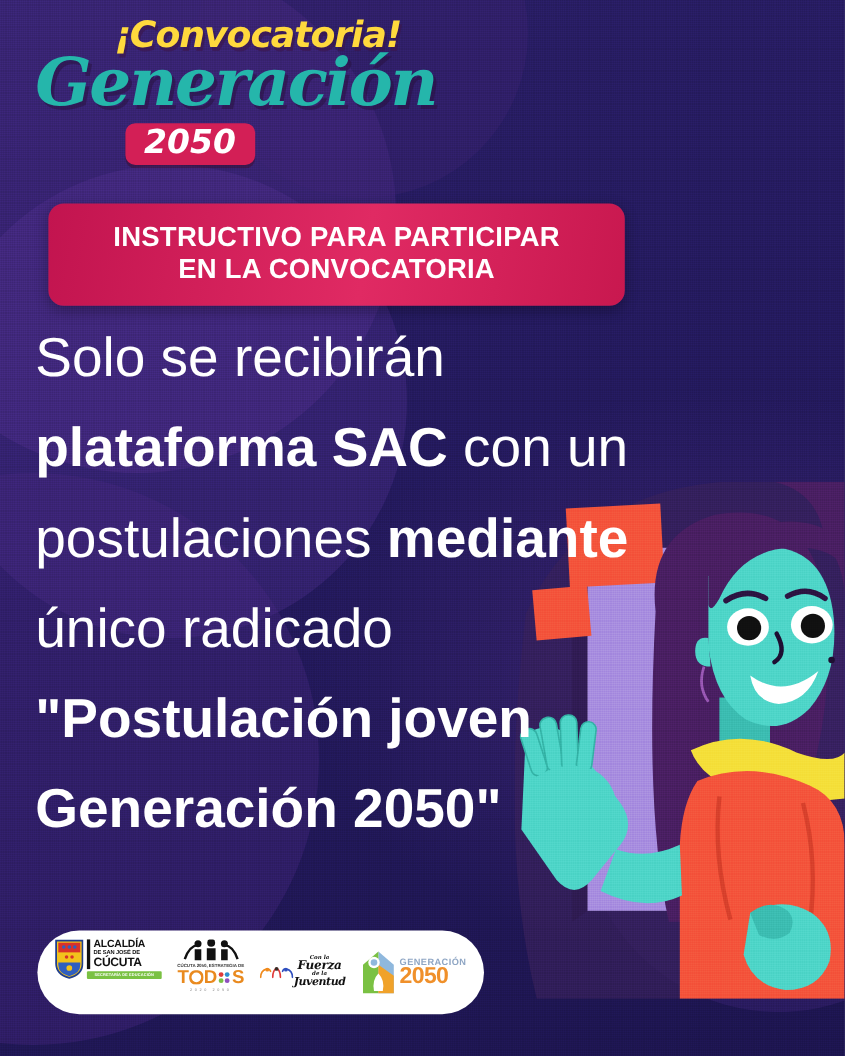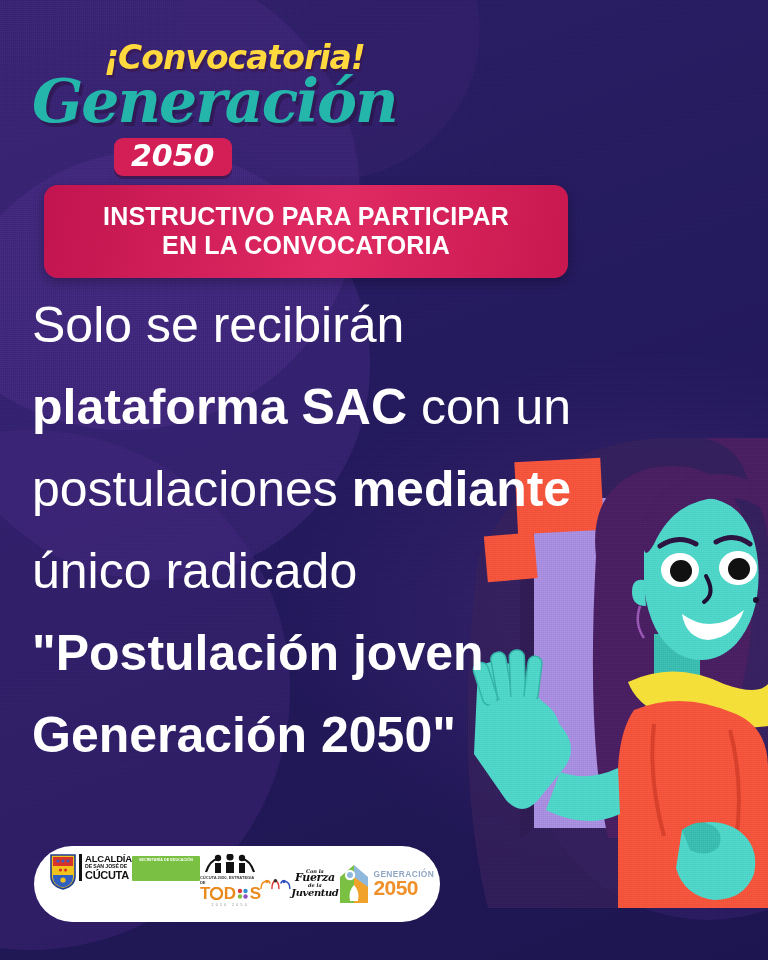--- a/index.html
+++ b/index.html
@@ -24,21 +24,21 @@
   }
   
   .arc{position:absolute;border-radius:50%;z-index:1;}
   .arc-a{width:470px;height:470px;left:-110px;top:-40px;background:#4b2d86;opacity:.45;}
   .arc-b{width:430px;height:430px;left:-60px;top:150px;background:#5a3597;opacity:.30;}
   .arc-c{width:520px;height:520px;left:-230px;top:430px;background:#46287f;opacity:.40;}
   .arc-d{width:300px;height:300px;left:180px;top:-120px;background:#3e2576;opacity:.35;}
   .arc-e{width:360px;height:360px;right:-120px;top:560px;background:#4a2b84;opacity:.30;}
 
   
-  .logo{position:absolute;left:26px;top:32px;z-index:8;width:330px;height:140px;}
+  .logo{position:absolute;left:26px;top:6px;z-index:8;width:330px;height:140px;}
   .logo-conv{
     position:absolute;left:78px;top:6px;
     font-family:"DejaVu Sans",sans-serif;
     font-size:33px;font-weight:bold;font-style:italic;
     color:#ffd93d;letter-spacing:-1px;
     text-shadow:2px 3px 0 rgba(60,20,70,.55);
     white-space:nowrap;
   }
   .logo-gen{
     position:absolute;left:6px;top:34px;
@@ -92,21 +92,21 @@
     position:absolute;left:34px;bottom:38px;z-index:9;
     width:406px;height:76px;background:#ffffff;border-radius:38px;
     display:flex;align-items:center;justify-content:space-between;
     padding:0 16px;box-sizing:border-box;
   }
   .flogo{display:flex;align-items:center;height:60px;}
 
   
   .alc{display:flex;align-items:flex-start;gap:3px;}
   .alc-shield{width:26px;height:36px;}
-  .alc-txt{display:flex;flex-direction:row;}
+  .alc-txt{display:flex;flex-direction:column;}
   .alc-top{
     border-left:3px solid #111;padding-left:3px;
   }
   .alc-l1{font-size:9.5px;font-weight:bold;color:#111;line-height:1.02;letter-spacing:-.2px;}
   .alc-l2{font-size:5.2px;font-weight:bold;color:#111;line-height:1.15;letter-spacing:-.1px;}
   .alc-l3{font-size:11px;font-weight:bold;color:#111;line-height:1.02;letter-spacing:-.3px;}
   .alc-bar{
     margin-top:2px;background:#7ac143;border-radius:1px;
     font-size:3.6px;font-weight:bold;color:#ffffff;text-align:center;
     padding:1.6px 2px;letter-spacing:.1px;width:64px;

